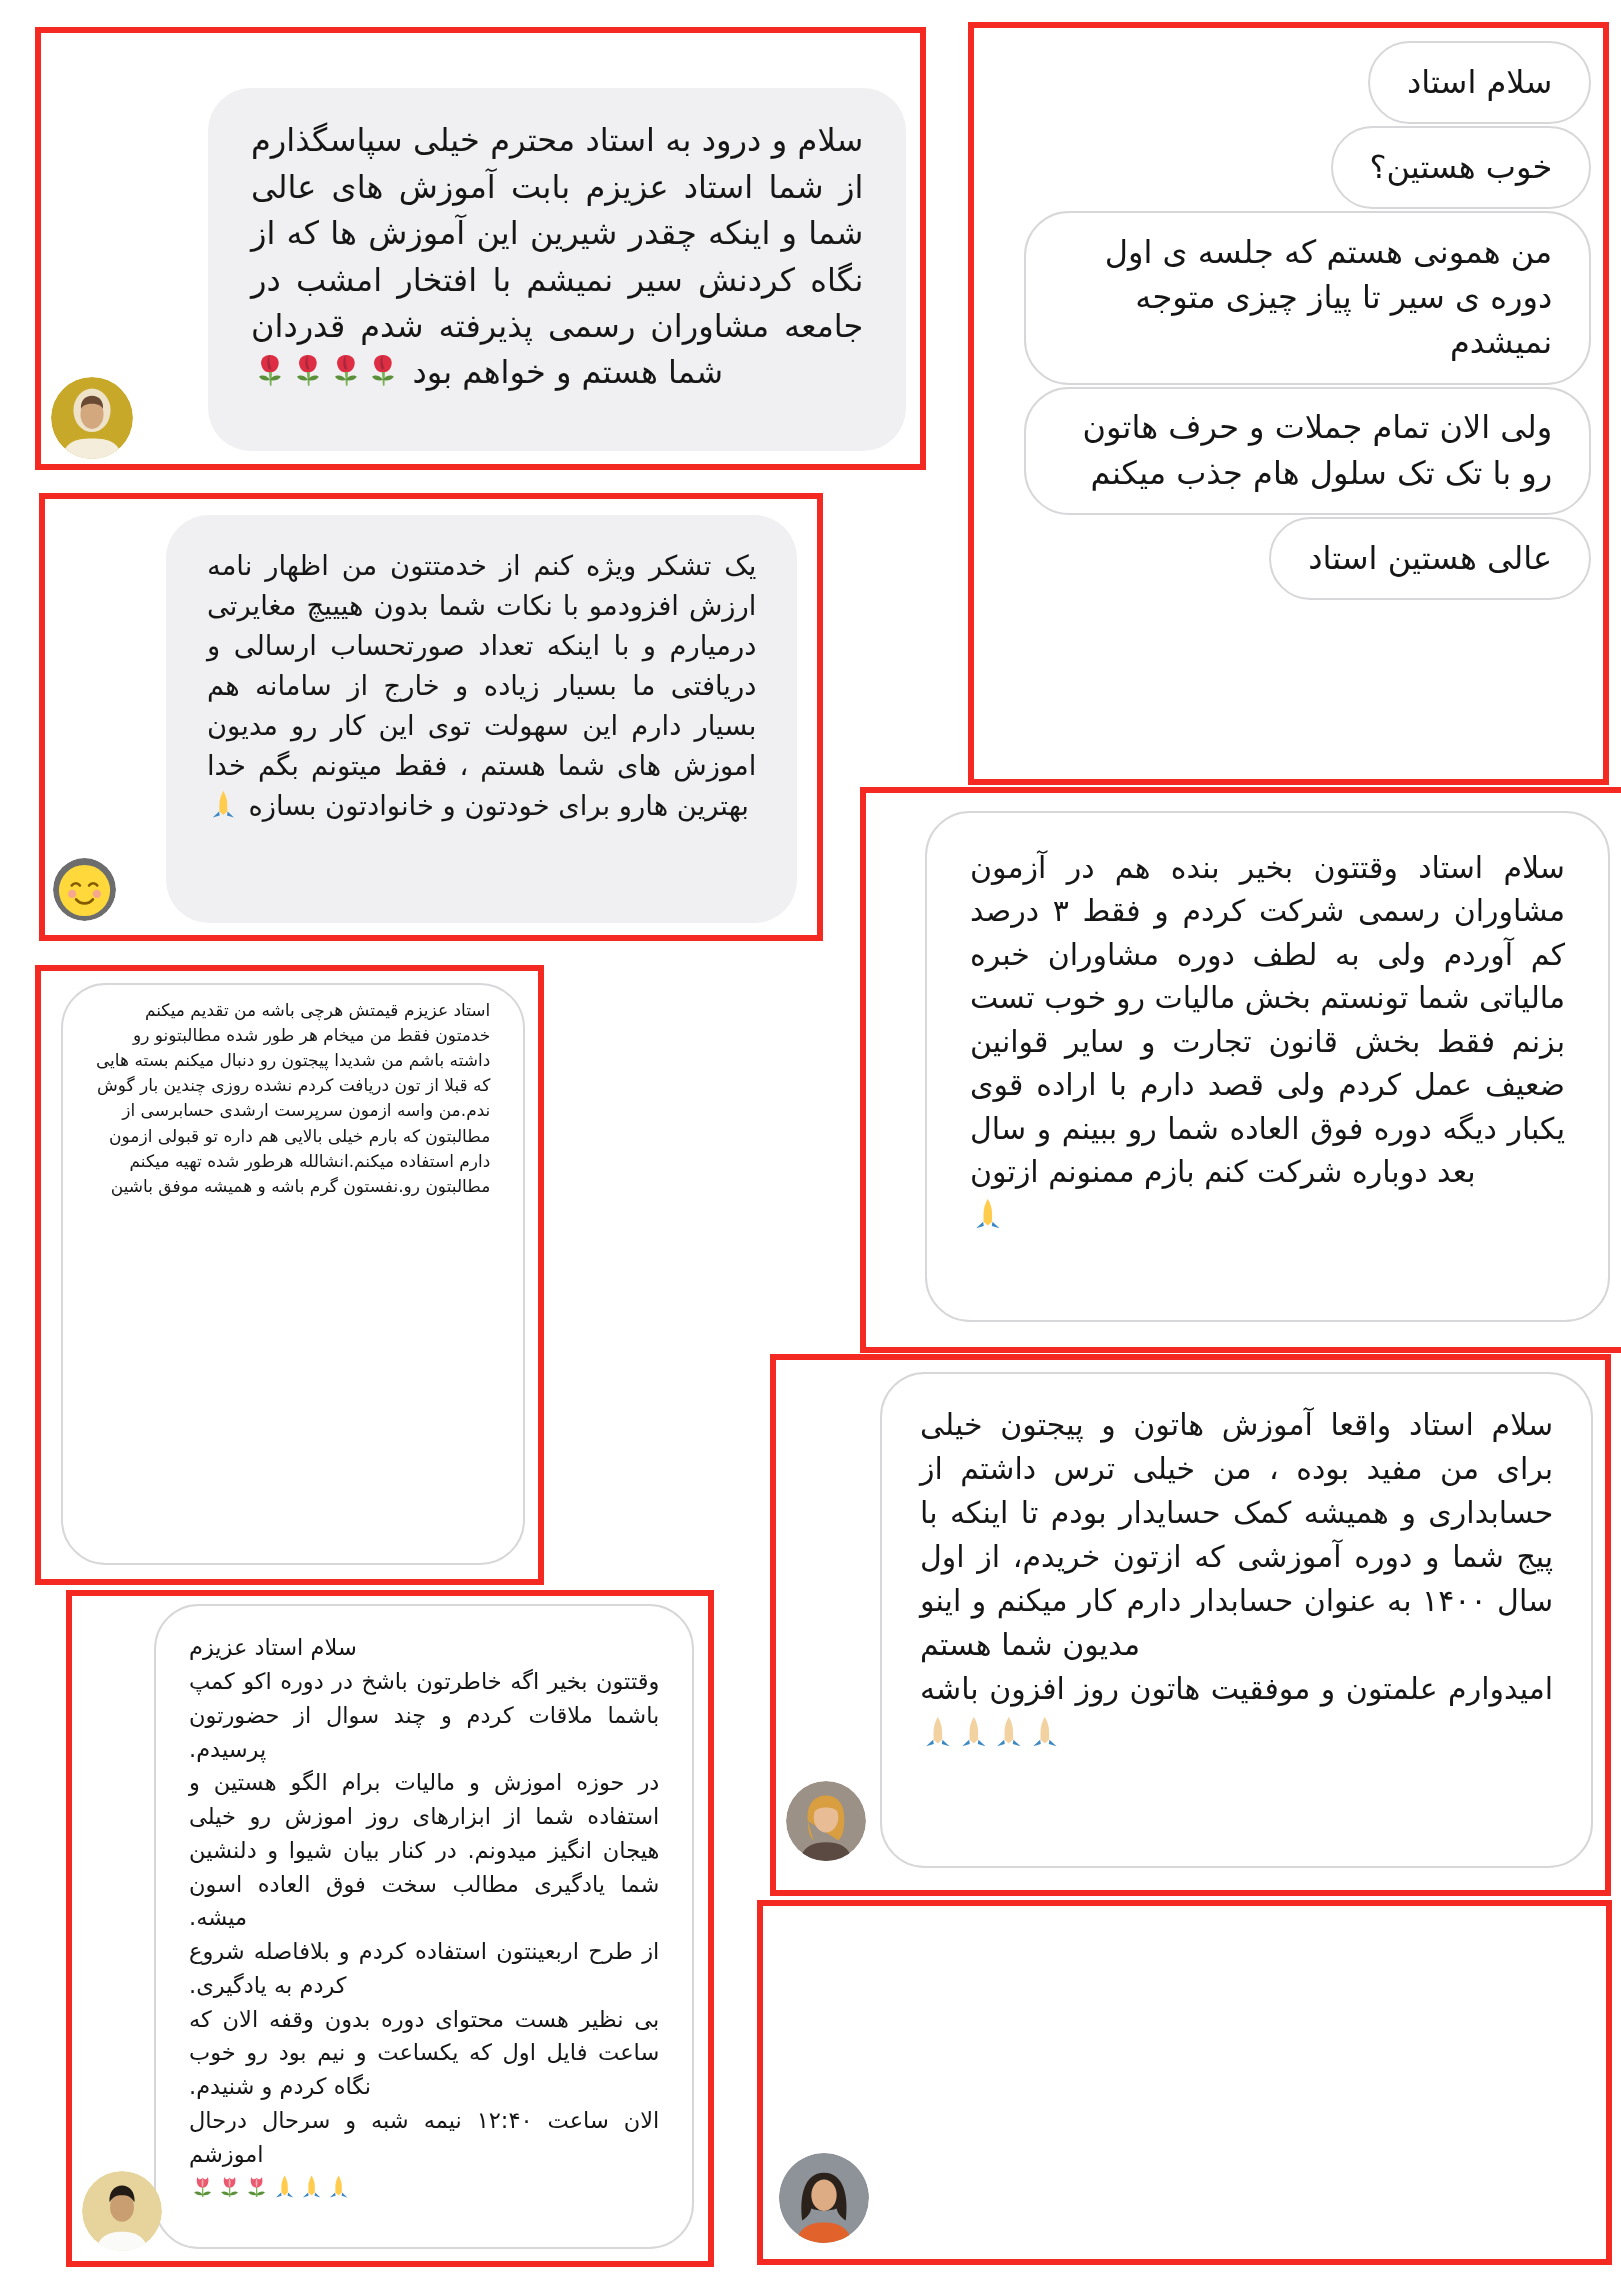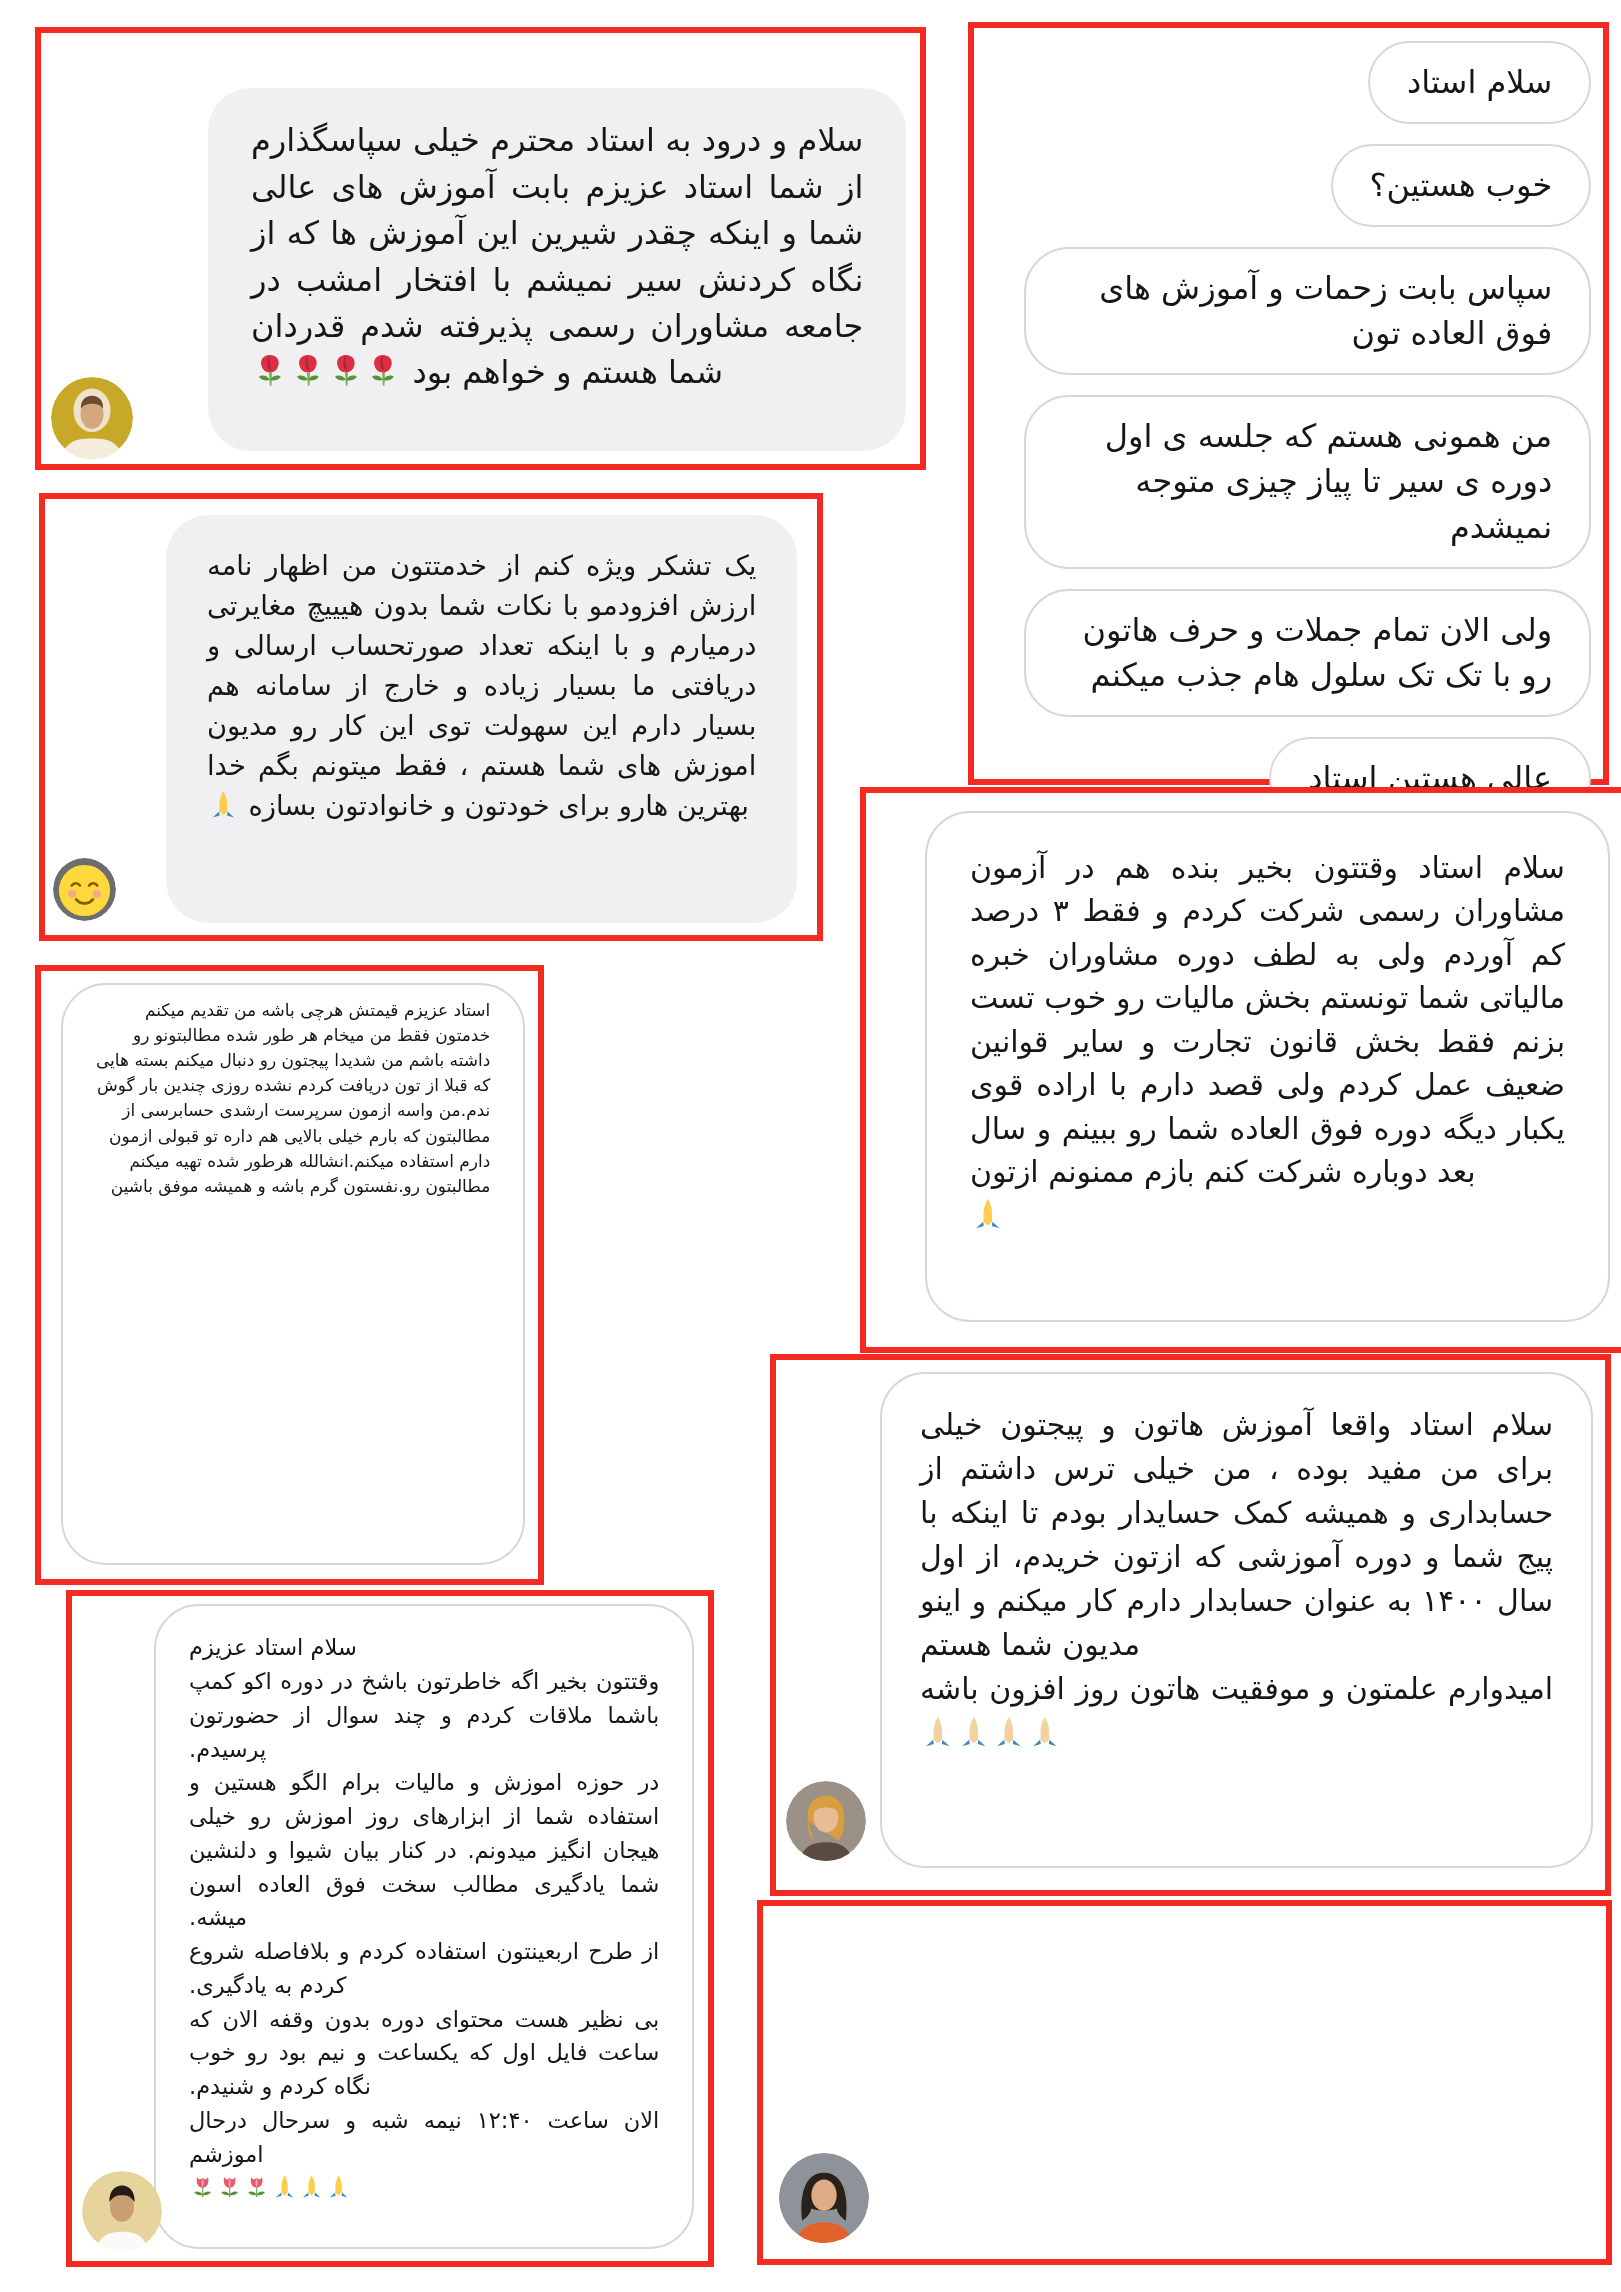--- a/index.html
+++ b/index.html
@@ -50,21 +50,21 @@
               font-size:17px;line-height:1.48;text-align:right;}
   .p6 .bubble{left:104px;right:11.8px;top:11.8px;bottom:21.6px;padding:29px 38px;
               font-size:30px;line-height:1.47;text-align:justify;text-align-last:left;}
   .p7 .bubble{left:82px;right:13.7px;top:7.8px;bottom:11.8px;padding:25.5px 33px;
               font-size:22.5px;line-height:1.5;text-align:justify;text-align-last:left;}
   .p8 .bubble{left:114px;right:13.7px;top:9.8px;bottom:15.7px;padding:27.4px 39px;
               font-size:28px;line-height:1.44;text-align:justify;text-align-last:left;}
 
   .p2 .stack{
     display:flex;flex-direction:column;align-items:flex-start;
-    gap:20px;padding:13.7px 11.8px;direction:rtl;align-items:flex-end;
+    gap:2px;padding:13.7px 11.8px;direction:rtl;align-items:flex-end;
   }
   
   .p2 .stack{align-items:flex-start;}
   .p2 .bubble{
     max-width:567px;
     padding:16.7px 37px;
     font-size:32px;line-height:1.42;text-align:right;
   }
   .avatar{
     position:absolute;border-radius:50%;overflow:hidden;
@@ -111,21 +111,20 @@
       <ellipse cx="32" cy="29" rx="9" ry="11.5" fill="#d3a87e"></ellipse>
       <path d="M23.4 25c2-5.6 15.2-5.6 17.2 0 .6-6.6-3.2-10.4-8.6-10.4s-9.2 3.8-8.6 10.4z" fill="#6b4a33"></path>
     </svg>
   </div>
 </section>
 
 <section class="panel p2">
   <div class="stack">
     <div class="bubble outline">سلام استاد</div>
     <div class="bubble outline">خوب هستین؟</div>
-    <div class="bubble outline">سپاس بابت زحمات و آموزش های فوق العاده تون</div>
     <div class="bubble outline">من همونی هستم که جلسه ی اول دوره ی سیر تا پیاز چیزی متوجه نمیشدم</div>
     <div class="bubble outline">ولی الان تمام جملات و حرف هاتون رو با تک تک سلول هام جذب میکنم</div>
     <div class="bubble outline">عالی هستین استاد</div>
   </div>
 </section>
 
 <section class="panel p3">
   <div class="bubble gray abs">یک تشکر ویژه کنم از خدمتتون من اظهار نامه ارزش افزودمو با نکات شما بدون هیییچ مغایرتی درمیارم و با اینکه تعداد صورتحساب ارسالی و دریافتی ما بسیار زیاده و خارج از سامانه هم بسیار دارم این سهولت توی این کار رو مدیون اموزش های شما هستم ، فقط میتونم بگم خدا بهترین هارو برای خودتون و خانوادتون بسازه <svg class="em" viewBox="0 0 36 36">
         <path fill="#FFCC4D" d="M18 2c-2.6 4.8-4.6 10-4.6 15.6v8.8L18 30.6l4.6-4.2v-8.8C22.6 12 20.6 6.8 18 2z"></path>
         <path fill="#3B88C3" d="M13 26.5L5.5 33.5l8.2-2.4zM23 26.5l7.5 7-8.2-2.4z"></path>

